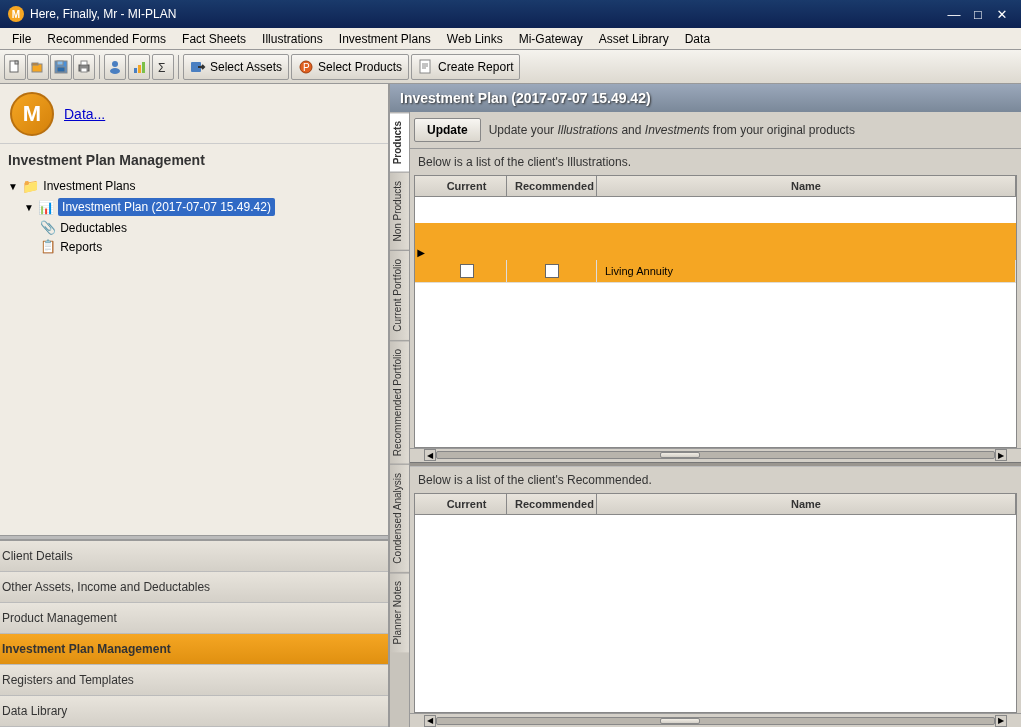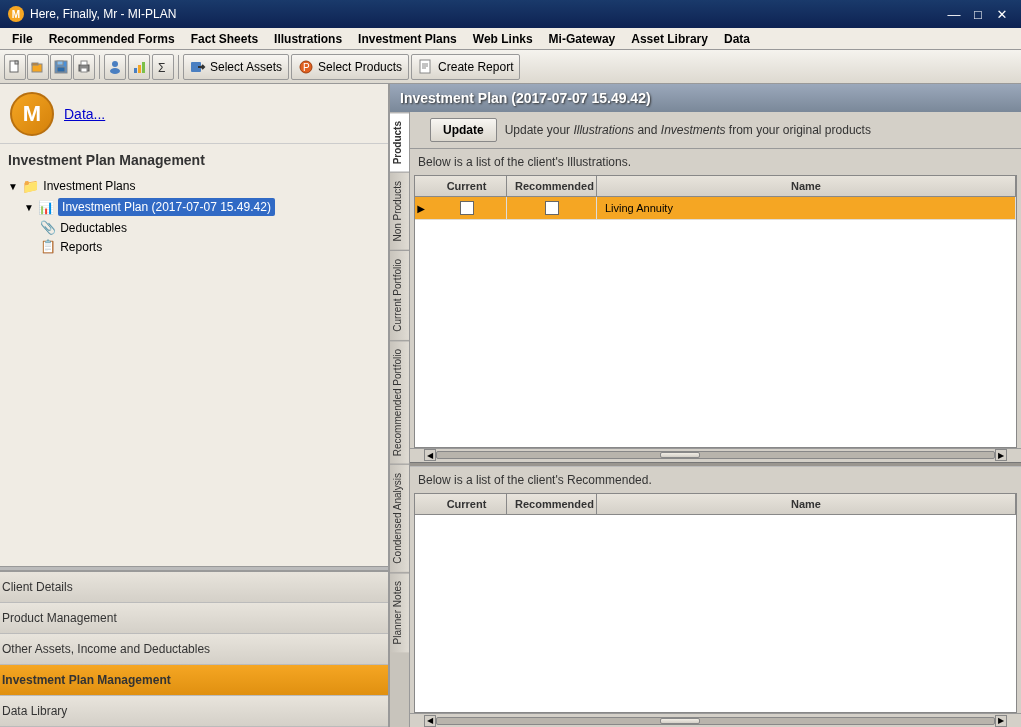--- a/index.html
+++ b/index.html
@@ -35,21 +35,21 @@
       display: flex;
       align-items: center;
       padding: 0 4px;
       border-bottom: 1px solid #999;
       font-size: 12px;
     }
     .menu-item {
       padding: 6px 8px;
       cursor: pointer;
       height: 22px;
-      display: flex; align-items: center; font-weight: bold;
+      display: flex; align-items: center;
     }
 
     
     #toolbar {
       background: linear-gradient(to bottom, #f5f3ee, #ddd9d0);
       height: 34px;
       display: flex;
       align-items: center;
       padding: 0 4px;
       gap: 2px;
@@ -199,21 +199,21 @@
     #content-area {
       flex: 1;
       display: flex;
       flex-direction: column;
       overflow: hidden;
     }
 
     
     #update-bar {
       background: #d4d0c8;
-      padding: 6px 20px;
+      padding: 6px 4px;
       display: flex;
       align-items: center;
       gap: 8px;
       border-bottom: 1px solid #999;
     }
     .update-btn {
       background: linear-gradient(to bottom, #f8f6f2, #dbd7ce);
       border: 1px solid #888;
       border-radius: 2px;
       padding: 4px 12px;
@@ -240,20 +240,21 @@
     }
 
     .data-table {
       background: white;
       margin: 0 4px;
       border: 1px solid #888;
       flex: 1;
       overflow: hidden;
       display: flex;
       flex-direction: column;
+      gap: 26px;
     }
     .table-header {
       background: linear-gradient(to bottom, #e8e4dc, #d4d0c8);
       display: flex;
       border-bottom: 1px solid #888;
     }
     .th {
       padding: 4px 8px;
       font-size: 11px;
       font-weight: bold;
@@ -271,20 +272,21 @@
       border-bottom: 1px solid #e0dcd4;
       min-height: 22px;
     }
     .table-row.selected { background: #f5a623; }
     .td {
       padding: 2px 8px;
       font-size: 11px;
       border-right: 1px solid #ddd;
       display: flex; align-items: center; justify-content: center;
       min-height: 22px;
+      margin-top: 37px;
     }
     .td.current { width: 80px; }
     .td.recommended { width: 90px; }
     .td.name { flex: 1; justify-content: flex-start; }
     .row-arrow { width: 12px; font-size: 10px; display: flex; align-items: center; justify-content: center; background: #f5a623; min-height: 22px; }
 
     .checkbox-cell {
       width: 14px; height: 14px;
       border: 1px solid #666;
       background: white;
@@ -470,23 +472,24 @@
             <span>Reports</span>
           </div>
         </div>
       </div>
     </div>
 
     <div style="height:4px; background:#bbb; cursor:ns-resize; border-top:1px solid #999;"></div>
 
     <div id="nav-bottom">
       <div class="nav-item">Client Details</div>
+      <div class="nav-item">Other Assets, Income and Deductables</div>
       <div class="nav-item">Product Management</div>
-      <div class="nav-item">Other Assets, Income and Deductables</div>
       <div class="nav-item active">Investment Plan Management</div>
+      <div class="nav-item">Registers and Templates</div>
       <div class="nav-item">Data Library</div>
     </div>
   </div>
 
   <div id="right-panel">
     <div id="right-header">
       <span>Investment Plan (2017-07-07 15.49.42)</span>
     </div>
 
     <div id="tabs-and-content">

